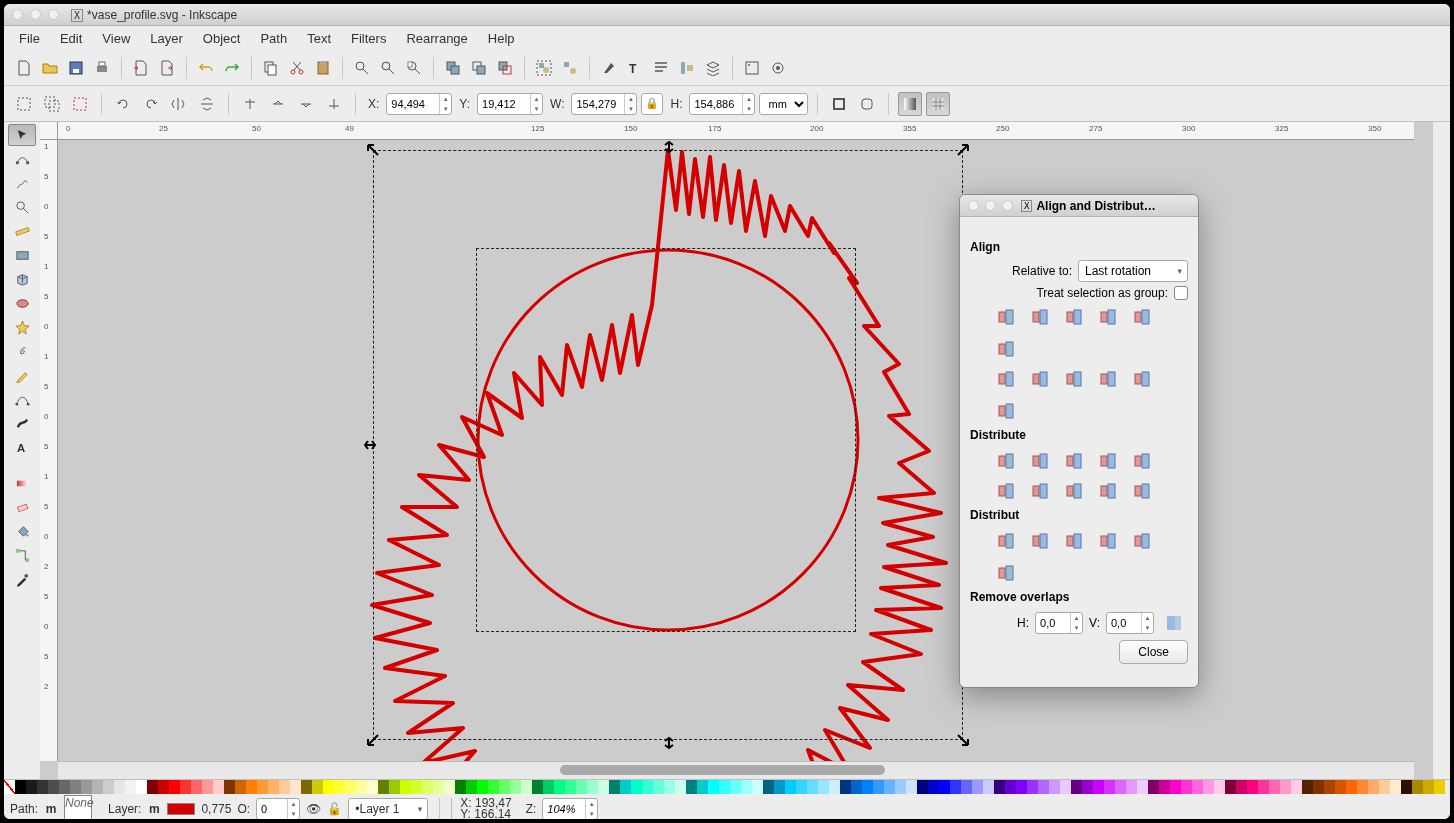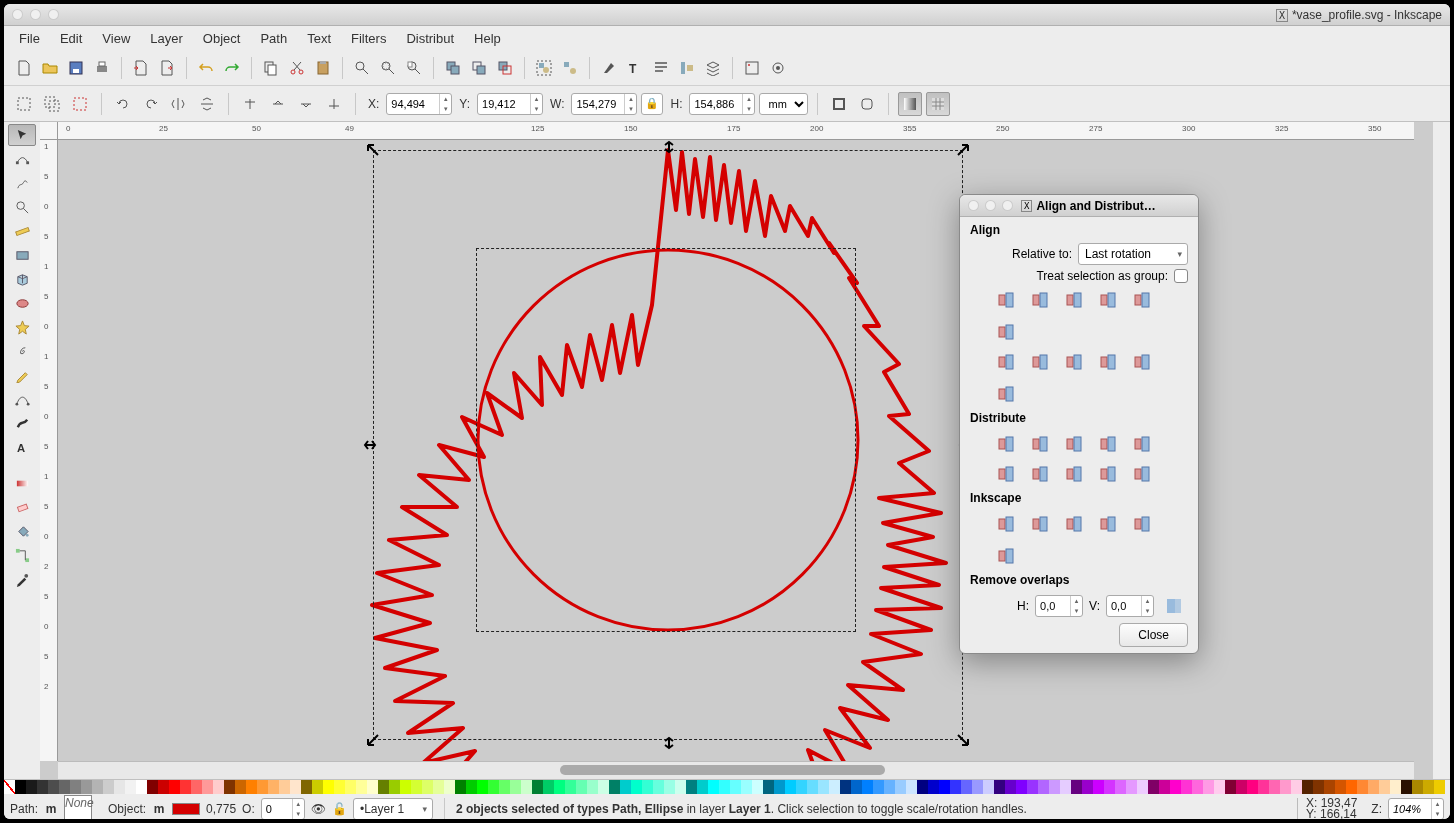--- a/index.html
+++ b/index.html
@@ -2,21 +2,21 @@
 <html><head>
 <meta charset="utf-8">
 <style>
 *{box-sizing:border-box;margin:0;padding:0;font-family:-apple-system,BlinkMacSystemFont,"Segoe UI",Arial,sans-serif;font-size:12px;user-select:none}
 body{background:#000;width:1454px;height:823px;overflow:hidden}
 .window{position:absolute;top:4px;left:4px;width:1446px;height:815px;background:#ededed;border-radius:6px;overflow:hidden;box-shadow:0 0 0 1px rgba(0,0,0,.3)}
 .titlebar{height:22px;background:linear-gradient(#e8e8e8,#d0d0d0);display:flex;align-items:center;padding:0 8px;border-bottom:1px solid #b0b0b0}
 .traffic{display:flex;gap:7px;margin-right:12px}
 .dot{width:11px;height:11px;border-radius:50%;border:1px solid rgba(0,0,0,.15)}
 .dot.r{background:#f0f0f0}.dot.y{background:#f0f0f0}.dot.g{background:#f0f0f0}
-.title{flex:1;text-align:right;font-size:13px;color:#333}
+.title{flex:1;text-align:left;font-size:13px;color:#333}
 .title .x{font-family:monospace;border:1px solid #888;padding:0 2px;margin-right:4px;font-size:10px}
 .menubar{height:24px;background:#ededed;display:flex;align-items:center;padding:0 6px;gap:2px}
 .menubar span{padding:3px 9px;color:#333;font-size:13px}
 .toolbar{height:36px;background:#ededed;display:flex;align-items:center;padding:0 8px;gap:2px;border-bottom:1px solid #d0d0d0}
 .toolbar2{height:36px;background:#ededed;display:flex;align-items:center;padding:0 8px;gap:4px;border-bottom:1px solid #c0c0c0}
 .tbtn{width:24px;height:24px;display:flex;align-items:center;justify-content:center;border-radius:2px;color:#555}
 .tbtn svg{width:16px;height:16px}
 .sep{width:1px;height:22px;background:#c8c8c8;margin:0 5px}
 .lbl{font-size:12px;color:#333;margin:0 3px}
 .spin{display:flex;align-items:center;border:1px solid #aaa;background:#fff;height:22px;border-radius:3px}
@@ -47,21 +47,21 @@
 .sw.none:after{content:"";position:absolute;inset:0;background:linear-gradient(to top right,transparent 45%,red 45%,red 55%,transparent 55%)}
 .status-row{height:22px;display:flex;align-items:center;padding:0 6px;gap:6px;font-size:11px;color:#333}
 .fillsw{width:28px;height:28px;border:1px solid #888;background:#fff;position:relative;font-style:italic;text-align:center;font-size:9px;color:#666}
 .strokesw{width:28px;height:12px;border:1px solid #888;background:#d40000}
 .status-info{flex:1;font-size:12px}
 .coord-box{border-left:1px solid #bbb;padding:0 8px;font-size:10px;line-height:11px}
 .dialog{position:absolute;top:190px;left:955px;width:240px;background:#ededed;border:1px solid #8a8a8a;border-radius:6px;box-shadow:0 8px 30px rgba(0,0,0,.35)}
 .dlg-title{height:22px;background:linear-gradient(#e8e8e8,#d0d0d0);border-radius:6px 6px 0 0;display:flex;align-items:center;padding:0 8px;border-bottom:1px solid #b0b0b0}
 .dlg-traffic{display:flex;gap:6px;margin-right:8px}
 .dlg-title .t{font-size:12px;font-weight:bold}
-.dlg-body{padding:2px 10px}
+.dlg-body{padding:19px 10px}
 .dlg-sec{font-weight:bold;font-size:12px;margin:4px 0 6px}
 .dlg-row{display:flex;align-items:center;gap:6px;margin:4px 0;justify-content:flex-end;flex-wrap:wrap}
 .dlg-row.left{justify-content:flex-start;padding-left:22px}
 .albtn{width:28px;height:26px;display:flex;align-items:center;justify-content:center;border-radius:2px}
 .albtn svg{width:20px;height:20px}
 .dlg-combo{border:1px solid #aaa;background:#fff;height:22px;border-radius:3px;padding:0 18px 0 6px;font-size:12px;position:relative;min-width:110px;display:flex;align-items:center}
 .dlg-combo:after{content:"▾";position:absolute;right:5px;font-size:9px;color:#666}
 .chk{width:14px;height:14px;border:1px solid #888;border-radius:3px;background:#fff}
 .btn{padding:4px 18px;border:1px solid #aaa;border-radius:4px;background:linear-gradient(#fdfdfd,#e8e8e8);font-size:12px}
 .selbox{position:absolute;border:1px dashed #222}
@@ -84,21 +84,21 @@
 
   <div class="menubar">
     <span>File</span>
     <span>Edit</span>
     <span>View</span>
     <span>Layer</span>
     <span>Object</span>
     <span>Path</span>
     <span>Text</span>
     <span>Filters</span>
-    <span>Distribut</span>
+    <span>Rearrange</span>
     <span>Help</span>
   </div>
 
   <div class="toolbar">
     <div class="tbtn">
         <svg viewBox="0 0 16 16">
           <path d="M3 1h7l3 3v11H3z" fill="none" stroke="#555"></path>
         </svg>
       </div>
     <div class="tbtn">
@@ -501,21 +501,21 @@
     <div class="canvas-area">
       <div class="rcorner"></div>
       <div class="hruler" id="hruler">
           <span class="ruler-tick" style="left: 8px; top: 2px;">0</span>
           <span class="ruler-tick" style="left: 101px; top: 2px;">25</span>
           <span class="ruler-tick" style="left: 194px; top: 2px;">50</span>
           <span class="ruler-tick" style="left: 287px; top: 2px;">49</span>
           <span class="ruler-tick" style="left: 380px; top: 16px;">100</span>
           <span class="ruler-tick" style="left: 473px; top: 2px;">125</span>
           <span class="ruler-tick" style="left: 566px; top: 2px;">150</span>
-          <span class="ruler-tick" style="left: 669px; top: 2px;">175</span>
+          <span class="ruler-tick" style="left: 650px; top: 2px;">175</span>
           <span class="ruler-tick" style="left: 752px; top: 2px;">200</span>
           <span class="ruler-tick" style="left: 845px; top: 2px;">355</span>
           <span class="ruler-tick" style="left: 938px; top: 2px;">250</span>
           <span class="ruler-tick" style="left: 1031px; top: 2px;">275</span>
           <span class="ruler-tick" style="left: 1124px; top: 2px;">300</span>
           <span class="ruler-tick" style="left: 1217px; top: 2px;">325</span>
           <span class="ruler-tick" style="left: 1310px; top: 2px;">350</span>
         </div>
       <div class="vruler" id="vruler">
           <span class="ruler-tick" style="top: 2px; left: 4px;">1</span>
@@ -750,21 +750,21 @@
             </svg>
           </div>
           <div class="albtn">
             <svg viewBox="0 0 20 20">
               <rect x="3" y="5" width="6" height="10" fill="#d99" stroke="#a55"></rect>
               <rect x="10" y="3" width="7" height="14" fill="#9bd" stroke="#57a"></rect>
             </svg>
           </div>
         </div>
 
-      <div class="dlg-sec">Inkscape</div>
+      <div class="dlg-sec">Distribut</div>
       <div class="dlg-row left" id="rearr-row">
           <div class="albtn">
             <svg viewBox="0 0 20 20">
               <rect x="3" y="5" width="6" height="10" fill="#d99" stroke="#a55"></rect>
               <rect x="10" y="3" width="7" height="14" fill="#9bd" stroke="#57a"></rect>
             </svg>
           </div>
           <div class="albtn">
             <svg viewBox="0 0 20 20">
               <rect x="3" y="5" width="6" height="10" fill="#d99" stroke="#a55"></rect>
@@ -960,39 +960,36 @@
         <div class="sw" style="background: rgb(43, 17, 0);"></div>
         <div class="sw" style="background: rgb(170, 136, 0);"></div>
         <div class="sw" style="background: rgb(204, 170, 0);"></div>
         <div class="sw" style="background: rgb(238, 204, 0);"></div>
       </div>
     <div class="status-row">
       <span>Path:</span>
       <span style="width:14px;text-align:center;font-weight:bold">m</span>
       <div class="fillsw"><span>None</span></div>
       <span style="width:4px"></span>
-      <span>Object:</span>
+      <span>Layer:</span>
       <span style="width:14px;text-align:center;font-weight:bold">m</span>
       <div class="strokesw"></div>
       <span>0,775</span>
       <span>O:</span>
       <div class="spin">
           <input style="width: 30px;" value="0">
           <div class="ar">
             <div>▴</div>
             <div>▾</div>
           </div>
         </div>
       <span>👁</span>
       <span>🔓</span>
       <div class="dlg-combo" style="min-width:80px">•<span>Layer 1</span></div>
       <div class="sep"></div>
-      <div class="status-info">
-        <b>2 objects selected of types </b><b>Path, Ellipse</b><span> in layer </span><b>Layer 1</b><span>. Click selection to toggle scale/rotation handles.</span>
-      </div>
       <div class="coord-box">
         <div><span>X:</span> <span>193,47</span></div>
         <div><span>Y:</span> <span>166,14</span></div>
       </div>
       <span>Z:</span>
       <div class="spin">
           <input style="width: 42px; font-style: italic;" value="104%">
           <div class="ar">
             <div>▴</div>
             <div>▾</div>

